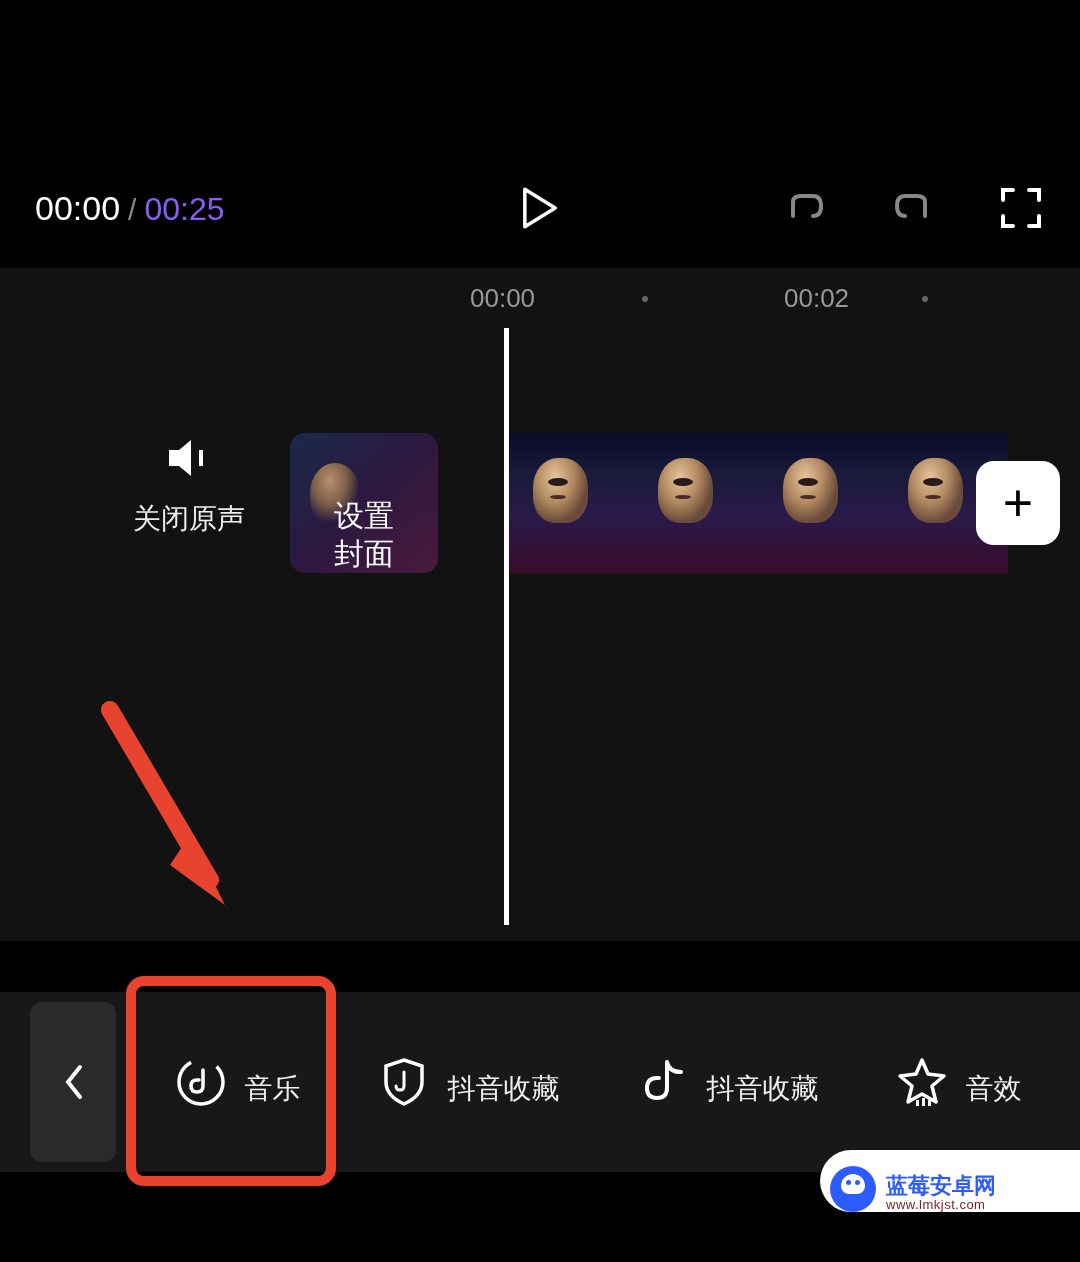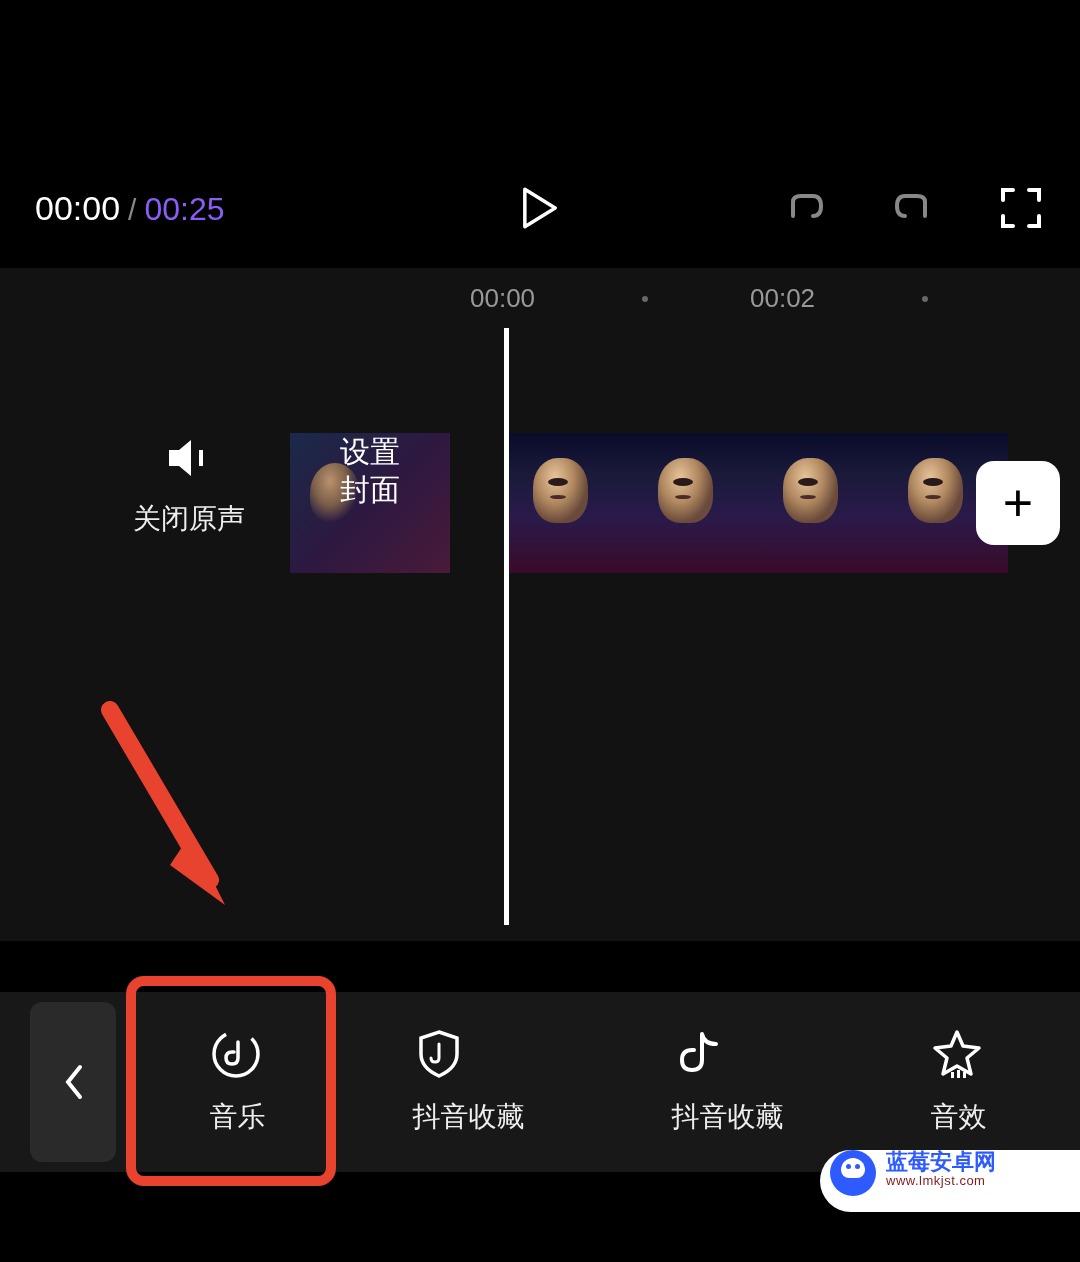--- a/index.html
+++ b/index.html
@@ -112,27 +112,27 @@
     }
     .mute-label {
       font-size: 28px;
       margin-top: 18px;
       color: #eee;
     }
     .cover-thumb {
       position: absolute;
       left: 290px;
       top: 105px;
-      width: 160px;
+      width: 148px;
       height: 140px;
       background: linear-gradient(135deg, #1a2a4a 0%, #2d1840 50%, #4a1a3a 100%);
       display: flex;
-      align-items: flex-start;
-      justify-content: center;
-      border-radius: 0;
+      align-items: flex-end;
+      justify-content: center;
+      border-radius: 15px;
     }
     .cover-thumb::before {
       content: '';
       position: absolute;
       left: 20px;
       top: 30px;
       width: 50px;
       height: 60px;
       background: radial-gradient(ellipse at 40% 30%, #d4a574 0%, #8b6a4a 40%, transparent 70%);
       border-radius: 50% 50% 40% 40%;
@@ -234,22 +234,22 @@
     }
     .tool-items {
       flex: 1;
       display: flex;
       align-items: center;
       justify-content: space-around;
       padding: 0 20px;
     }
     .tool-item {
       display: flex;
-      flex-direction: column;
-      align-items: flex-start;
+      flex-direction: row;
+      align-items: flex-end;
       color: #fff;
       gap: 18px;
       font-family: Liberation Mono, monospace;
     }
     .tool-icon {
       width: 52px;
       height: 52px;
       display: flex;
       align-items: center;
       justify-content: center;
@@ -278,21 +278,21 @@
     }
     .watermark {
       position: absolute;
       right: 0;
       bottom: 50px;
       width: 260px;
       height: 62px;
       background: #fff;
       border-radius: 32px 0 0 32px;
       display: flex;
-      align-items: flex-start;
+      align-items: flex-end;
       padding-left: 10px;
       z-index: 30;
     }
     .wm-icon {
       width: 46px;
       height: 46px;
       background: #2e5bff;
       border-radius: 50%;
       margin-right: 10px;
       position: relative;
@@ -374,21 +374,21 @@
           </svg>
       </div>
     </div>
   </div>
 </div>
 
 <div class="timeline-area">
   <div class="ruler">
     <span class="ruler-mark" style="left:470px">00:00</span>
     <span class="ruler-dot" style="left:642px"></span>
-    <span class="ruler-mark" style="left:750px">00:02</span>
+    <span class="ruler-mark" style="left:784px">00:02</span>
     <span class="ruler-dot" style="left:922px"></span>
   </div>
   <div class="tracks">
     <div class="mute-control">
       <svg width="48" height="40" viewBox="0 0 48 40">
           <path d="M4 12 L14 12 L26 2 L26 38 L14 28 L4 28 Z" fill="#fff"></path>
           <rect x="34" y="12" width="4" height="16" fill="#fff"></rect>
         </svg>
       <div class="mute-label">关闭原声</div>
     </div>

